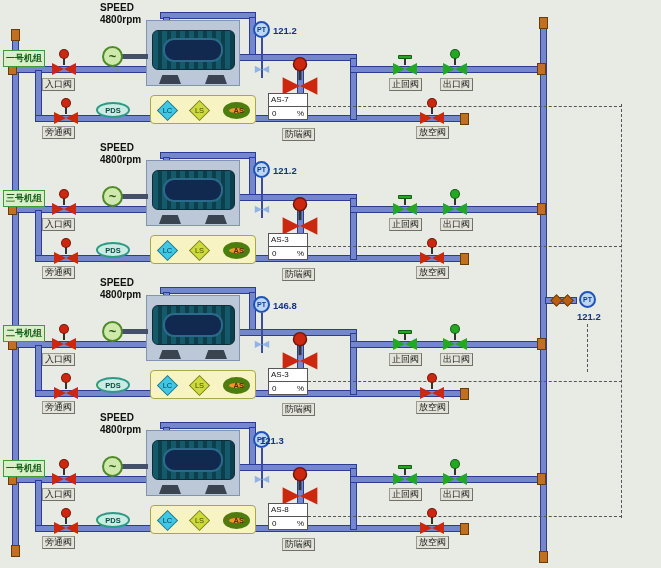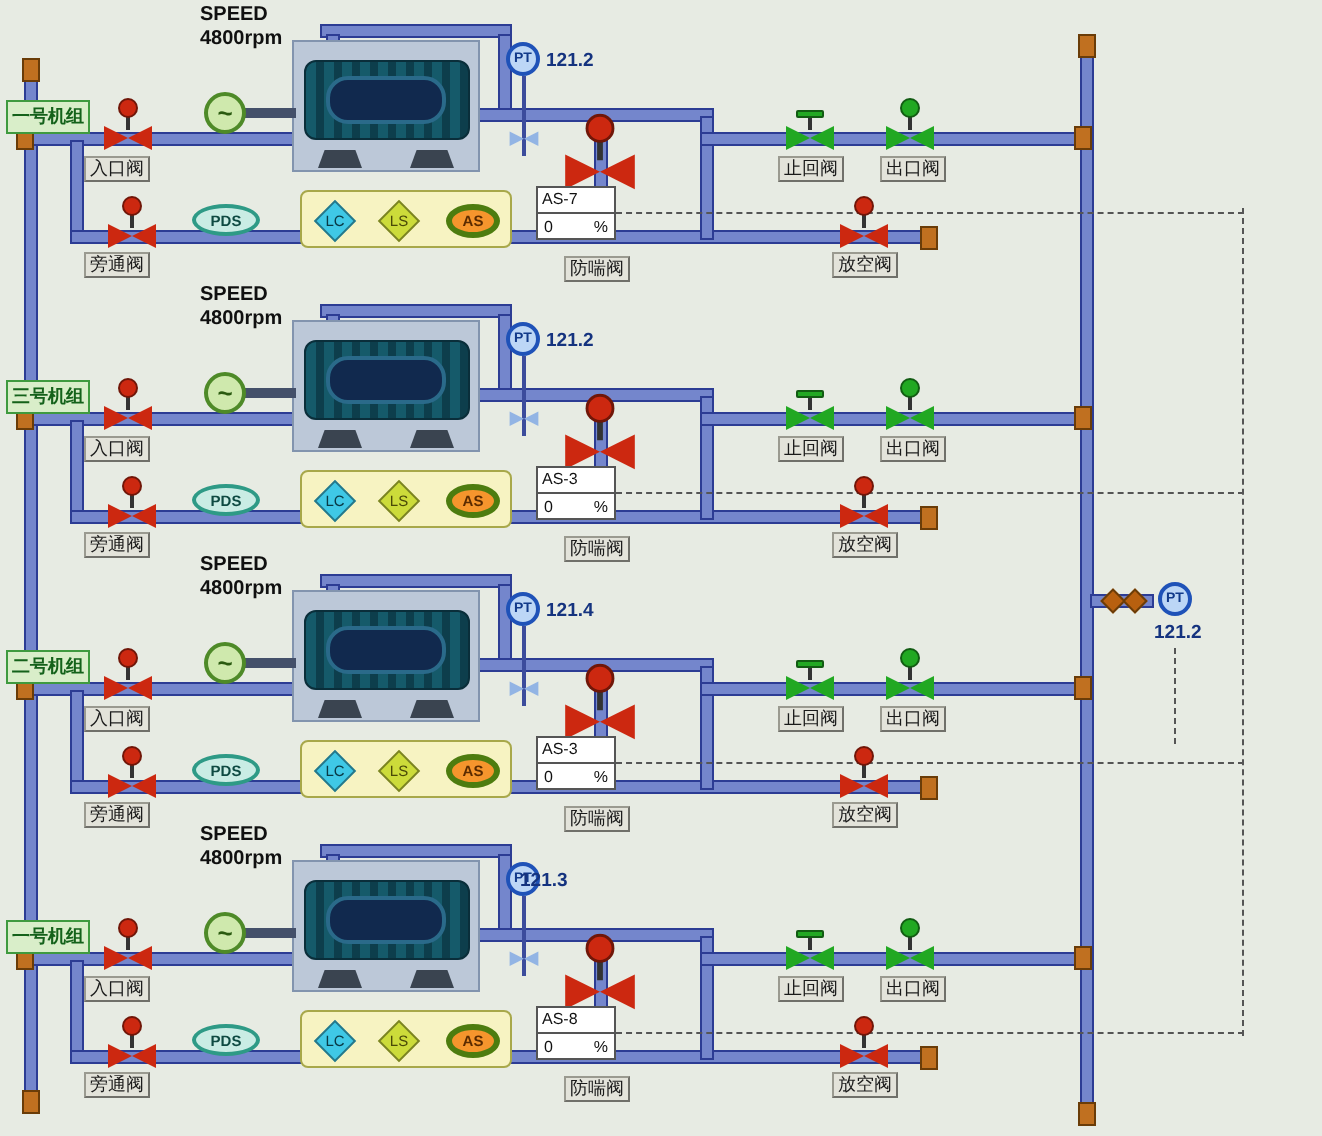--- a/index.html
+++ b/index.html
@@ -43,21 +43,21 @@
 
   .pds{position:absolute;width:34px;height:16px;border-radius:50%;background:#c9ece4;border:2px solid #2e9a86;box-sizing:border-box;display:flex;align-items:center;justify-content:center;font-size:7.5px;font-weight:bold;color:#0e4a42;z-index:4;}
 
   .ipanel{position:absolute;width:106px;height:29px;background:var(--panel_yellow,#f7f3c2);border:1px solid #a8a84a;border-radius:4px;box-sizing:border-box;z-index:3;}
   .dia{position:absolute;width:21px;height:21px;}
   .dia::before{content:"";position:absolute;inset:3px;transform:rotate(45deg);border:1px solid rgba(0,0,0,.4);box-sizing:border-box;}
   .dia.lc::before{background:var(--lc_blue,#3fc8e6);}
   .dia.ls::before{background:var(--ls_yellow,#ccdb3a);}
   .dia span{position:absolute;inset:0;display:flex;align-items:center;justify-content:center;font-size:7.5px;font-weight:normal;color:#093a46;}
   .dia.ls span{color:#4a4a08;}
-  .aoval{position:absolute;width:27px;height:17px;border-radius:50%;background:var(--as_orange,#f5952d);border:3px solid #4d7c0f;box-sizing:border-box;display:flex;align-items:center;justify-content:center;font-size:7.5px;font-weight:bold;color:#5a2a00;z-index:3;}
+  .aoval{position:absolute;width:27px;height:17px;border-radius:50%;background:var(--as_orange,#f5952d);border:6px solid #4d7c0f;box-sizing:border-box;display:flex;align-items:center;justify-content:flex-end;font-size:7.5px;font-weight:bold;color:#5a2a00;z-index:3;}
 
   .asbox{position:absolute;width:40px;height:27px;background:#ffffff;border:1px solid #555;box-sizing:border-box;z-index:4;font-size:8px;color:#111;}
   .asr1{height:13px;border-bottom:1px solid #555;padding:1px 0 0 2px;box-sizing:border-box;}
   .asr2{display:flex;padding:0 3px;height:12px;align-items:center;justify-content:space-between;}
 
   .dash{position:absolute;z-index:1;}
   .dash-h{border-top:1px dashed #555;height:0;}
   .dash-v{border-left:1px dashed #555;width:0;}
 
   .odia{position:absolute;width:9px;height:9px;background:#b8600f;border:1px solid #6a3c08;transform:rotate(45deg);box-sizing:border-box;z-index:3;}
@@ -392,21 +392,21 @@
 
   <div class="tapline" style="left:261px;top:36px"></div>
   <div class="valve mini nohead" style="left:250px;top:50px">
     <div class="bt"></div>
           <div class="bt2"></div>
   </div>
 
   <div class="ptc" style="left:253px;top:19px">
           <span>PT</span>
         </div>
-  <div class="ptv" style="left:273px;top:23px">121.4</div>
+  <div class="ptv" style="left:273px;top:23px">146.8</div>
 
   <div class="pds" style="left:96px;top:100px">PDS</div>
 
   <div class="ipanel" style="left:150px;top:93px">
     <div class="dia lc" style="left:6px;top:4px">
             <span>LC</span>
           </div>
     <div class="dia ls" style="left:38px;top:4px">
             <span>LS</span>
           </div>

